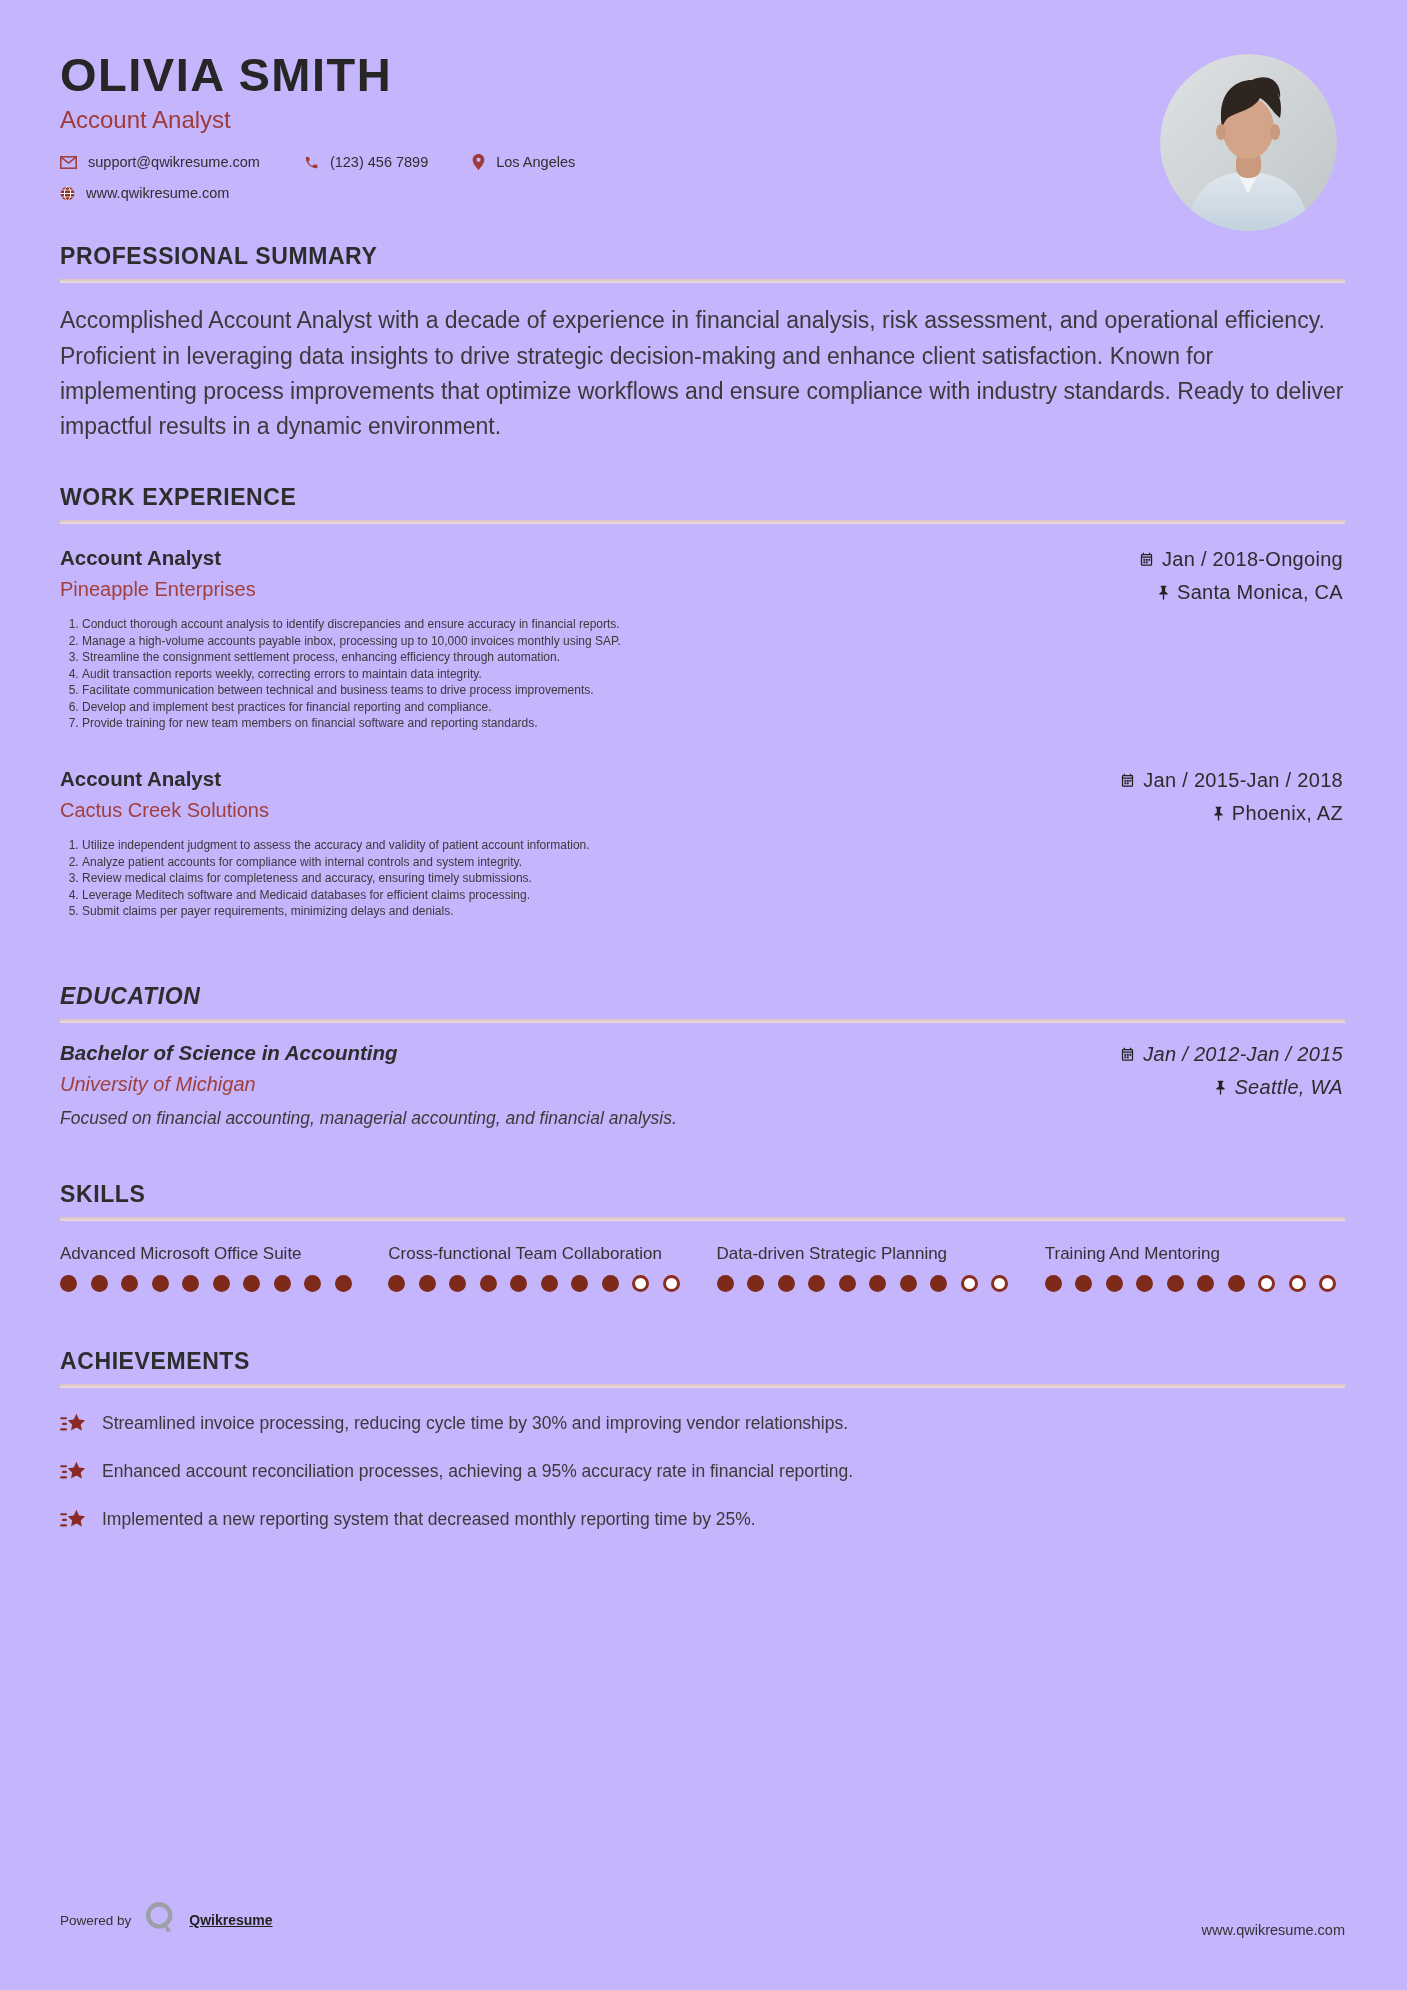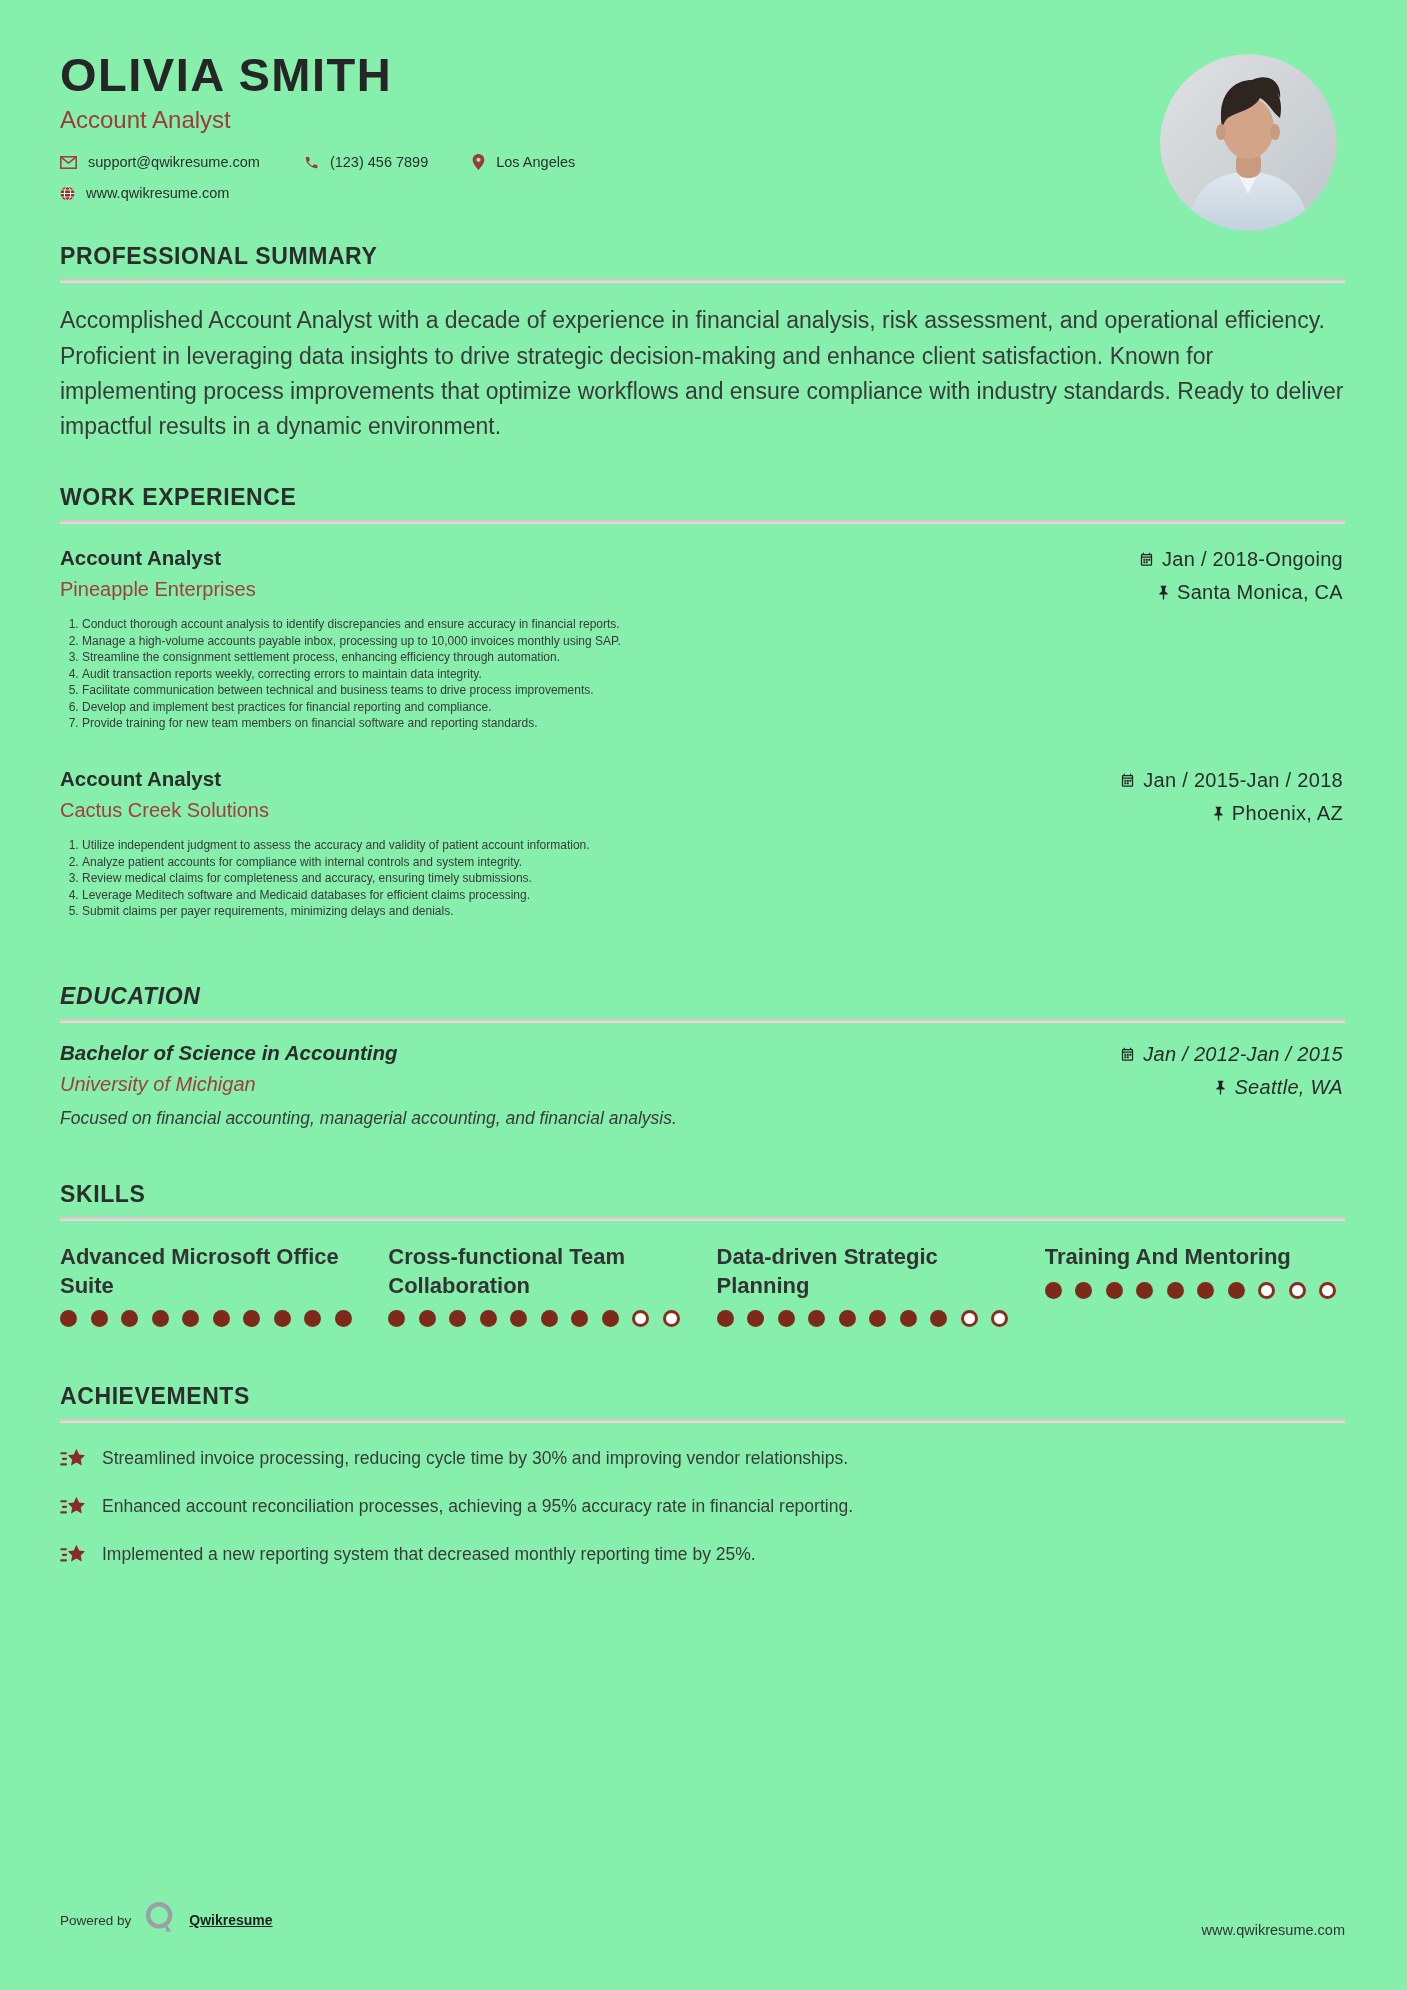--- a/index.html
+++ b/index.html
@@ -3,21 +3,21 @@
 <meta charset="utf-8">
 <style>
   * { margin: 0; padding: 0; box-sizing: border-box; }
   html,body { background:#ffffff; }
   body { font-family: "Liberation Sans", "DejaVu Sans", sans-serif; color:#3c3c3c; }
   .page {
     position: relative;
     width: 1407px;
     height: 1990px;
     margin: 0 auto;
-    background: #86efac;
+    background: #c4b5fd;
     padding: 50px 62px 40px 60px;
     overflow: hidden;
   }
   
   .header { position: relative; }
   .name {
     font-size: 47px;
     font-weight: 800;
     color: #262626;
     letter-spacing: 1.5px;
@@ -82,21 +82,21 @@
     margin-bottom: 1.5px;
   }
   .edu-desc { margin-top: 12px; font-size: 17.5px; color: #3a3a3a; }
   
   .skills-grid {
     margin-top: 22px;
     display: grid;
     grid-template-columns: repeat(4, 1fr);
     column-gap: 28px;
   }
-  .skill-name { font-size: 22px; line-height: 1.3; color: #333333; min-height: 0; font-weight: bold; }
+  .skill-name { font-size: 17px; line-height: 1.3; color: #333333; min-height: 0; }
   .skill-dots { margin-top: 10px; display: flex; gap: 13.5px; }
   .dot {
     width: 17px; height: 17px; border-radius: 50%;
     flex: none;
   }
   .dot.filled { background: #7e2a1b; }
   .dot.empty { background: #ffffff; border: 3px solid #8a2d1e; }
   
   .achv-list { margin-top: 24px; }
   .achv-item { display: flex; align-items: flex-start; gap: 16px; margin-bottom: 20px; }

